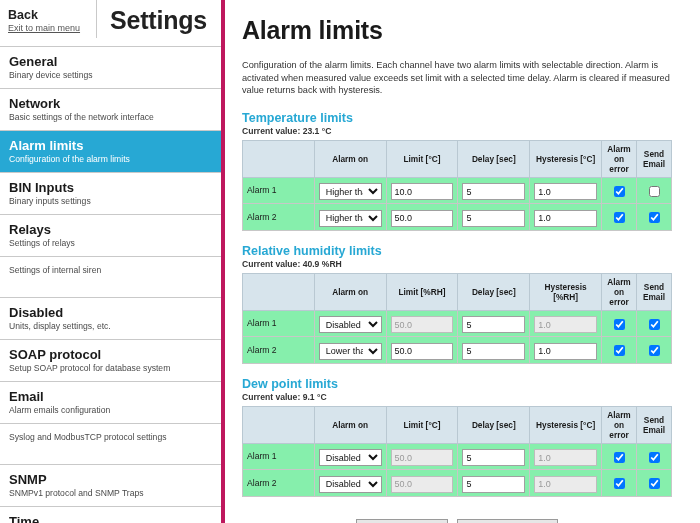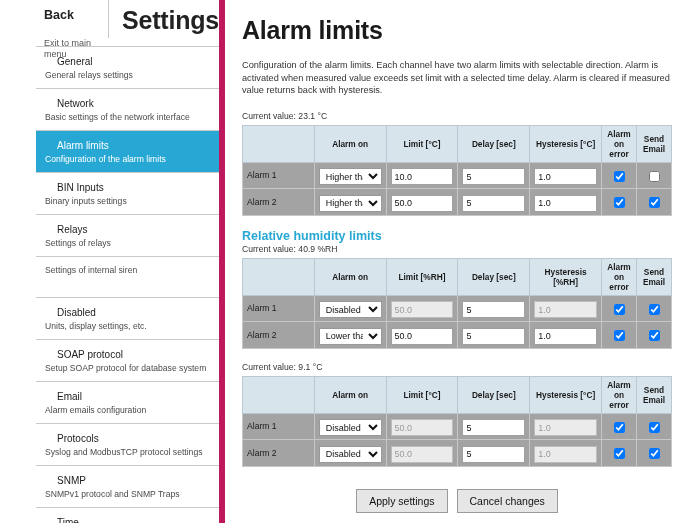--- a/index.html
+++ b/index.html
@@ -15,22 +15,21 @@
     width: 700px; height: 523px;
     display: flex;
     background: #ffffff;
   }
 
   
   .sidebar {
     width: 225px;
     flex: 0 0 225px;
     background: #ffffff;
-    border-right: 6px solid #be185d;
-    padding-left: 36px;
+    border-right: 4px solid #be185d;
   }
   .back-row {
     display: flex;
     align-items: flex-start;
     height: 46px;
     padding: 0;
   }
   .back-btn {
     width: 97px;
     padding: 8px 0 6px 8px;
@@ -41,21 +40,22 @@
   .back-title {
     font-size: 12.5px;
     font-weight: bold;
     color: #222;
     line-height: 14px;
   }
   .back-sub {
     font-size: 9px;
     color: #555;
     line-height: 11px;
-    margin-top: 16px;
+    margin-top: 1px;
+    text-decoration: underline;
   }
   .settings-head {
     flex: 1;
     padding-left: 13px;
     font-size: 25px;
     font-weight: bold;
     color: #222;
     line-height: 40px;
     letter-spacing: -0.2px;
   }
@@ -66,25 +66,24 @@
     padding: 7px 10px 7px 9px;
     border-bottom: 1px solid #c9c9c9;
     background: #ffffff;
     cursor: pointer;
     min-height: 41px;
   }
   .nav-item.active {
     background: #27a8d4;
   }
   .nav-label {
-    font-size: 10px;
-    font-weight: normal;
+    font-size: 13px;
+    font-weight: bold;
     color: #1a1a1a;
     line-height: 15px;
-    margin-left: 12px;
   }
   .nav-desc {
     font-size: 8.6px;
     color: #4a4a4a;
     line-height: 11px;
     margin-top: 1px;
   }
   .nav-item.active .nav-label,
   .nav-item.active .nav-desc { color: #ffffff; }
 
@@ -112,20 +111,21 @@
   .section-title {
     font-size: 12.5px;
     font-weight: bold;
     color: #27a8d4;
     line-height: 14px;
   }
   .section-current {
     font-size: 8.6px;
     color: #333;
     margin: 1px 0 4px 0;
+    font-weight: bold;
   }
 
   table.limits {
     border-collapse: collapse;
     width: 430px;
     table-layout: fixed;
   }
   table.limits th {
     background: #d7e4ec;
     border: 1px solid #b9c8d2;
@@ -134,21 +134,21 @@
     color: #1a1a1a;
     padding: 3px 2px;
     text-align: center;
     height: 26px;
     line-height: 10px;
     margin-top: 32px;
   }
   table.limits td {
     border: 1px solid #c7c7c7;
     padding: 3px 4px;
-    background: #a3a3a3;
+    background: #86efac;
     height: 23px;
     vertical-align: middle;
   }
   td.rowlabel {
     background: #dce7ee;
     font-size: 8.6px;
     color: #1a1a1a;
     text-align: left;
     padding-left: 5px;
     width: 40px;
@@ -217,21 +217,21 @@
     <div class="back-row">
       <div class="back-btn">
         <div class="back-title">Back</div>
         <div class="back-sub">Exit to main menu</div>
       </div>
       <div class="settings-head">Settings</div>
     </div>
     <div class="nav">
       <div class="nav-item">
         <div class="nav-label">General</div>
-        <div class="nav-desc">General relays settings</div>
+        <div class="nav-desc">Binary device settings</div>
       </div>
       <div class="nav-item">
         <div class="nav-label">Network</div>
         <div class="nav-desc">Basic settings of the network interface</div>
       </div>
       <div class="nav-item active">
         <div class="nav-label">Alarm limits</div>
         <div class="nav-desc">Configuration of the alarm limits</div>
       </div>
       <div class="nav-item">
@@ -251,40 +251,40 @@
       </div>
       <div class="nav-item">
         <div class="nav-label">SOAP protocol</div>
         <div class="nav-desc">Setup SOAP protocol for database system</div>
       </div>
       <div class="nav-item">
         <div class="nav-label">Email</div>
         <div class="nav-desc">Alarm emails configuration</div>
       </div>
       <div class="nav-item">
-        <div class="nav-label">Protocols</div>
         <div class="nav-desc">Syslog and ModbusTCP protocol settings</div>
       </div>
       <div class="nav-item">
         <div class="nav-label">SNMP</div>
         <div class="nav-desc">SNMPv1 protocol and SNMP Traps</div>
       </div>
       <div class="nav-item">
         <div class="nav-label">Time</div>
 
       </div>
     </div>
   </div>
 
   <div class="main">
     <div class="page-title">Alarm limits</div>
     <div class="page-desc">Configuration of the alarm limits. Each channel have two alarm limits with selectable direction. Alarm is activated when measured value exceeds set limit with a selected time delay. Alarm is cleared if measured value returns back with hysteresis.</div>
 
     <div id="sections">
         <div class="section">
+          <div class="section-title">Temperature limits</div>
           <div class="section-current">Current value: 23.1 °C</div>
           <table class="limits">
             <thead>
               <tr>
                 <th></th>
                 <th>Alarm on</th>
                 <th>Limit [°C]</th>
                 <th>Delay [sec]</th>
                 <th>Hysteresis [°C]</th>
                 <th class="c-chk">Alarm<br>on error</th>
@@ -344,20 +344,21 @@
                 <td class="c-limit"><input type="text" class="txt" value="50.0" style=""></td>
                 <td class="c-delay"><input type="text" class="txt" value="5" style=""></td>
                 <td class="c-hyst"><input type="text" class="txt" value="1.0" style=""></td>
                 <td class="c-chk"><input type="checkbox" class="chk" checked="" style=""></td>
                 <td class="c-chk"><input type="checkbox" class="chk" checked="" style=""></td>
               </tr>
             </tbody>
           </table>
         </div>
         <div class="section">
+          <div class="section-title">Dew point limits</div>
           <div class="section-current">Current value: 9.1 °C</div>
           <table class="limits">
             <thead>
               <tr>
                 <th></th>
                 <th>Alarm on</th>
                 <th>Limit [°C]</th>
                 <th>Delay [sec]</th>
                 <th>Hysteresis [°C]</th>
                 <th class="c-chk">Alarm<br>on error</th>

